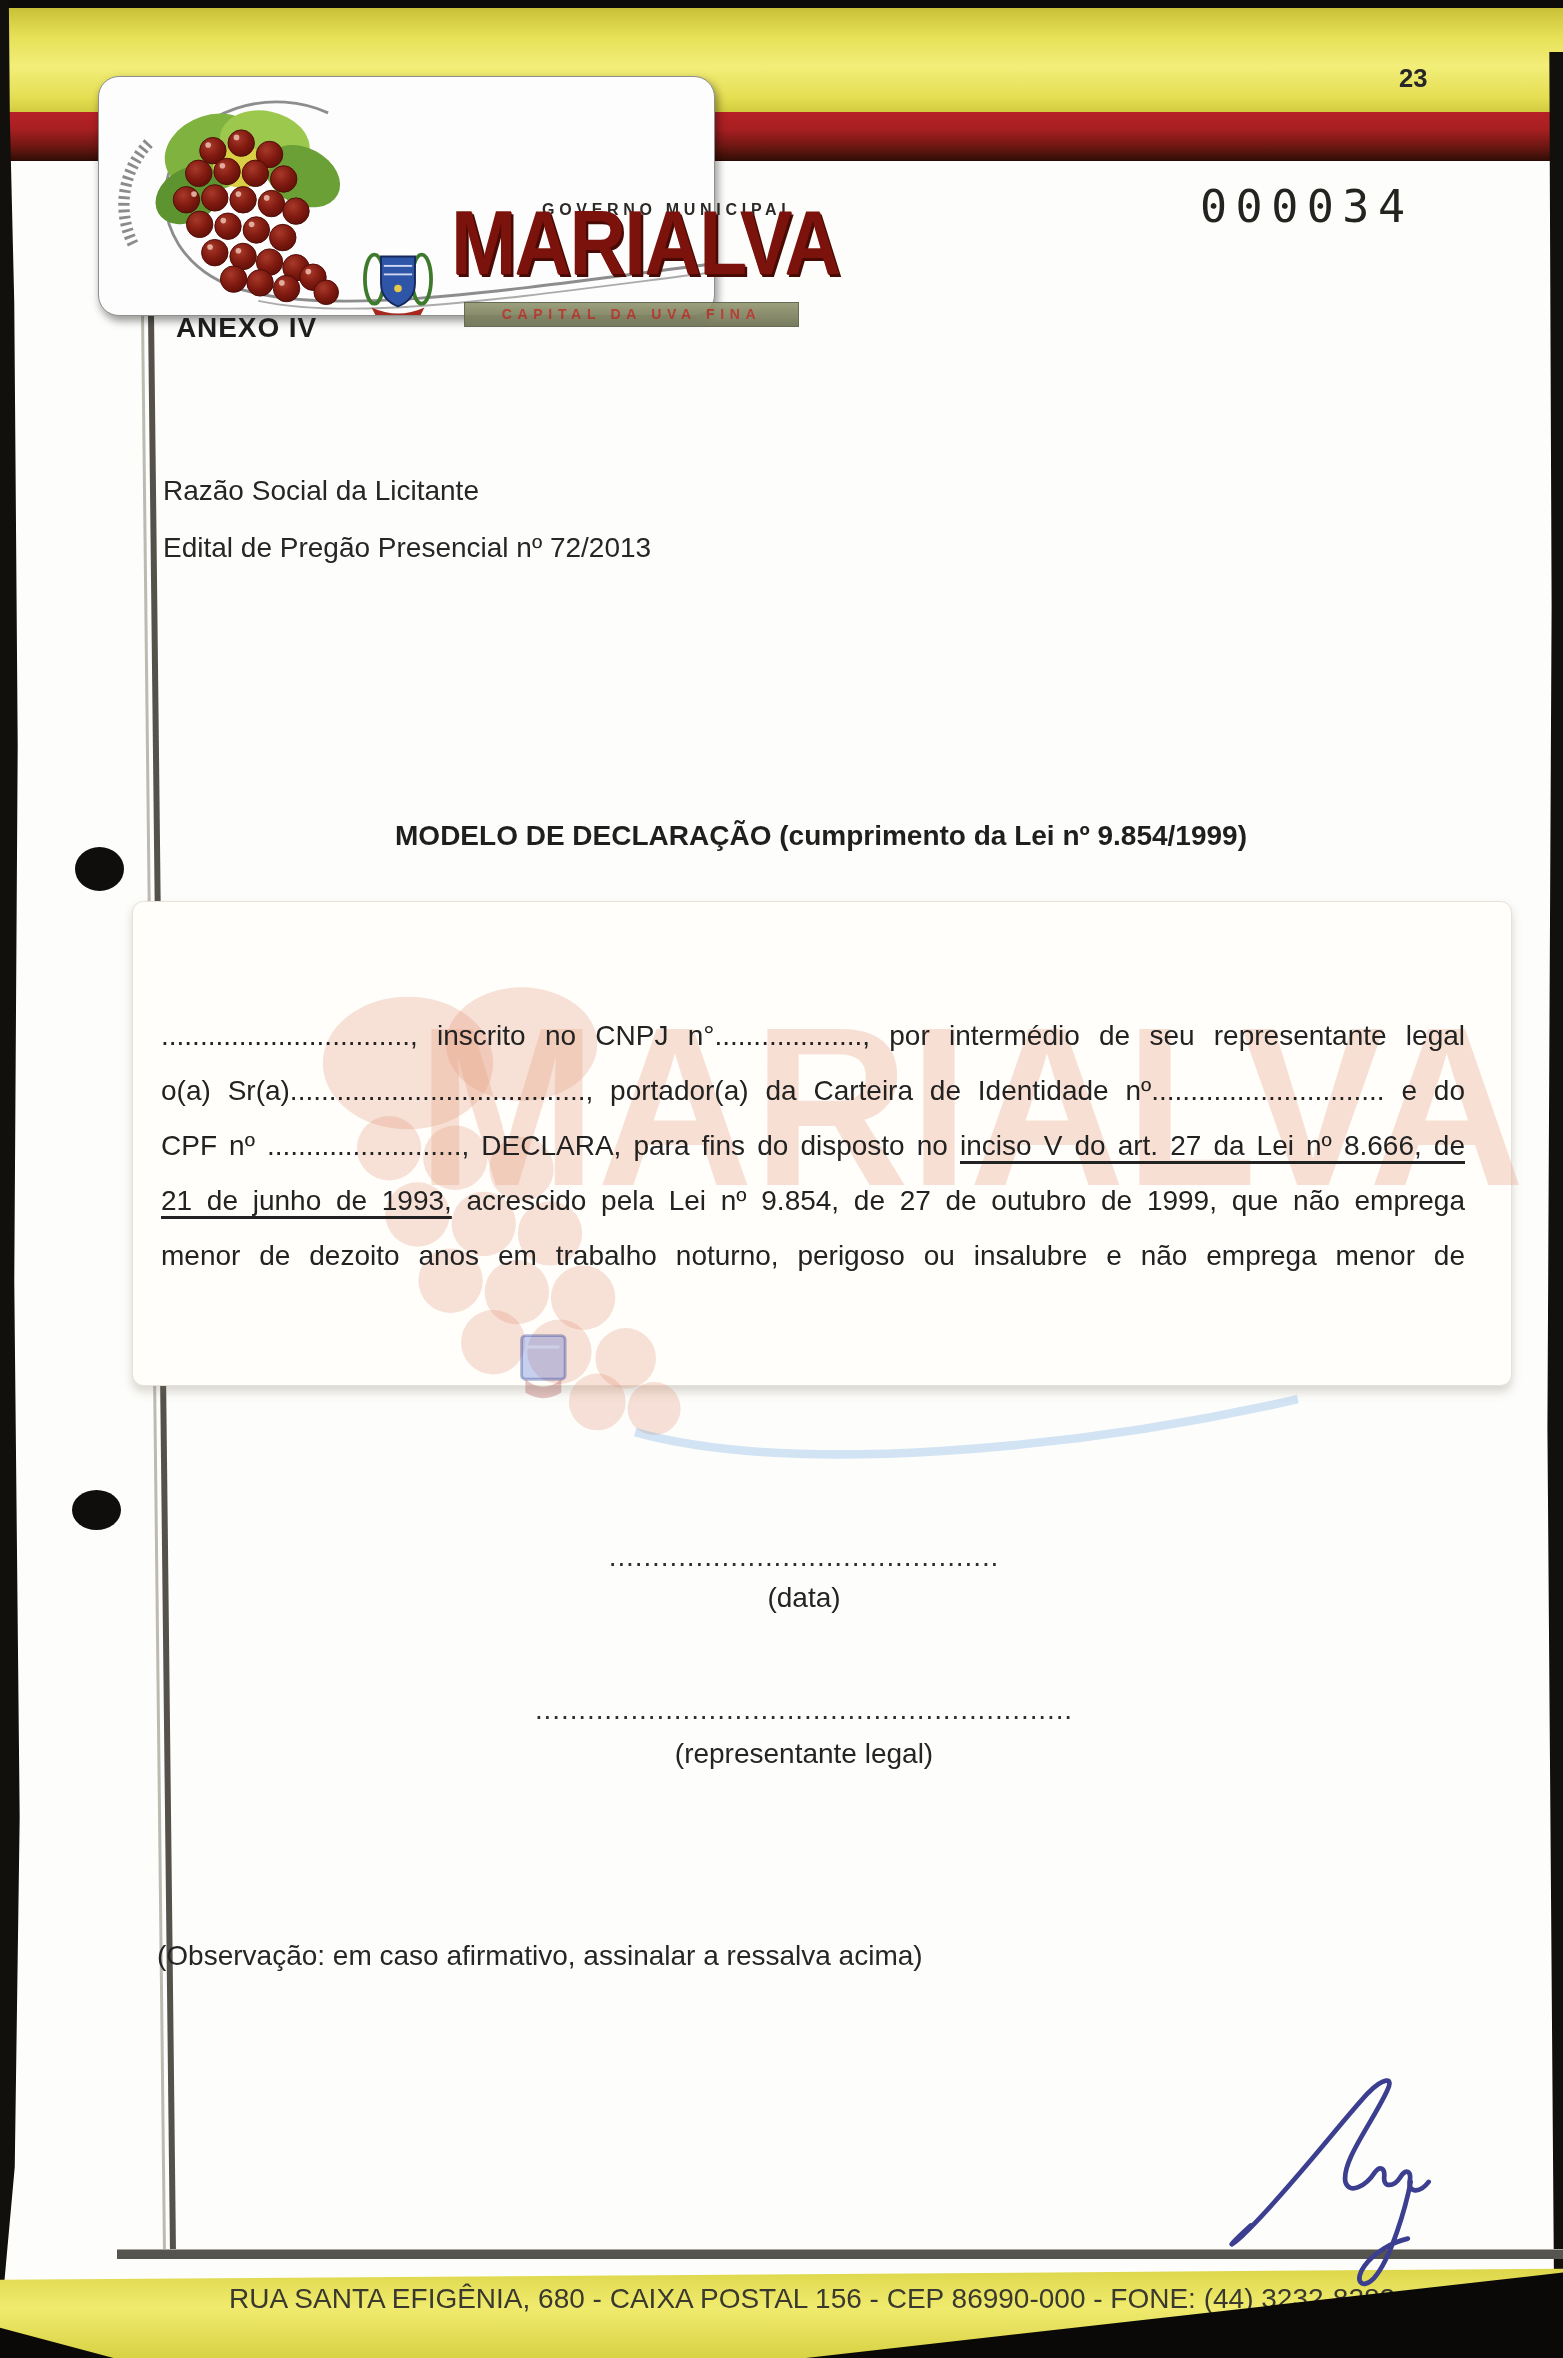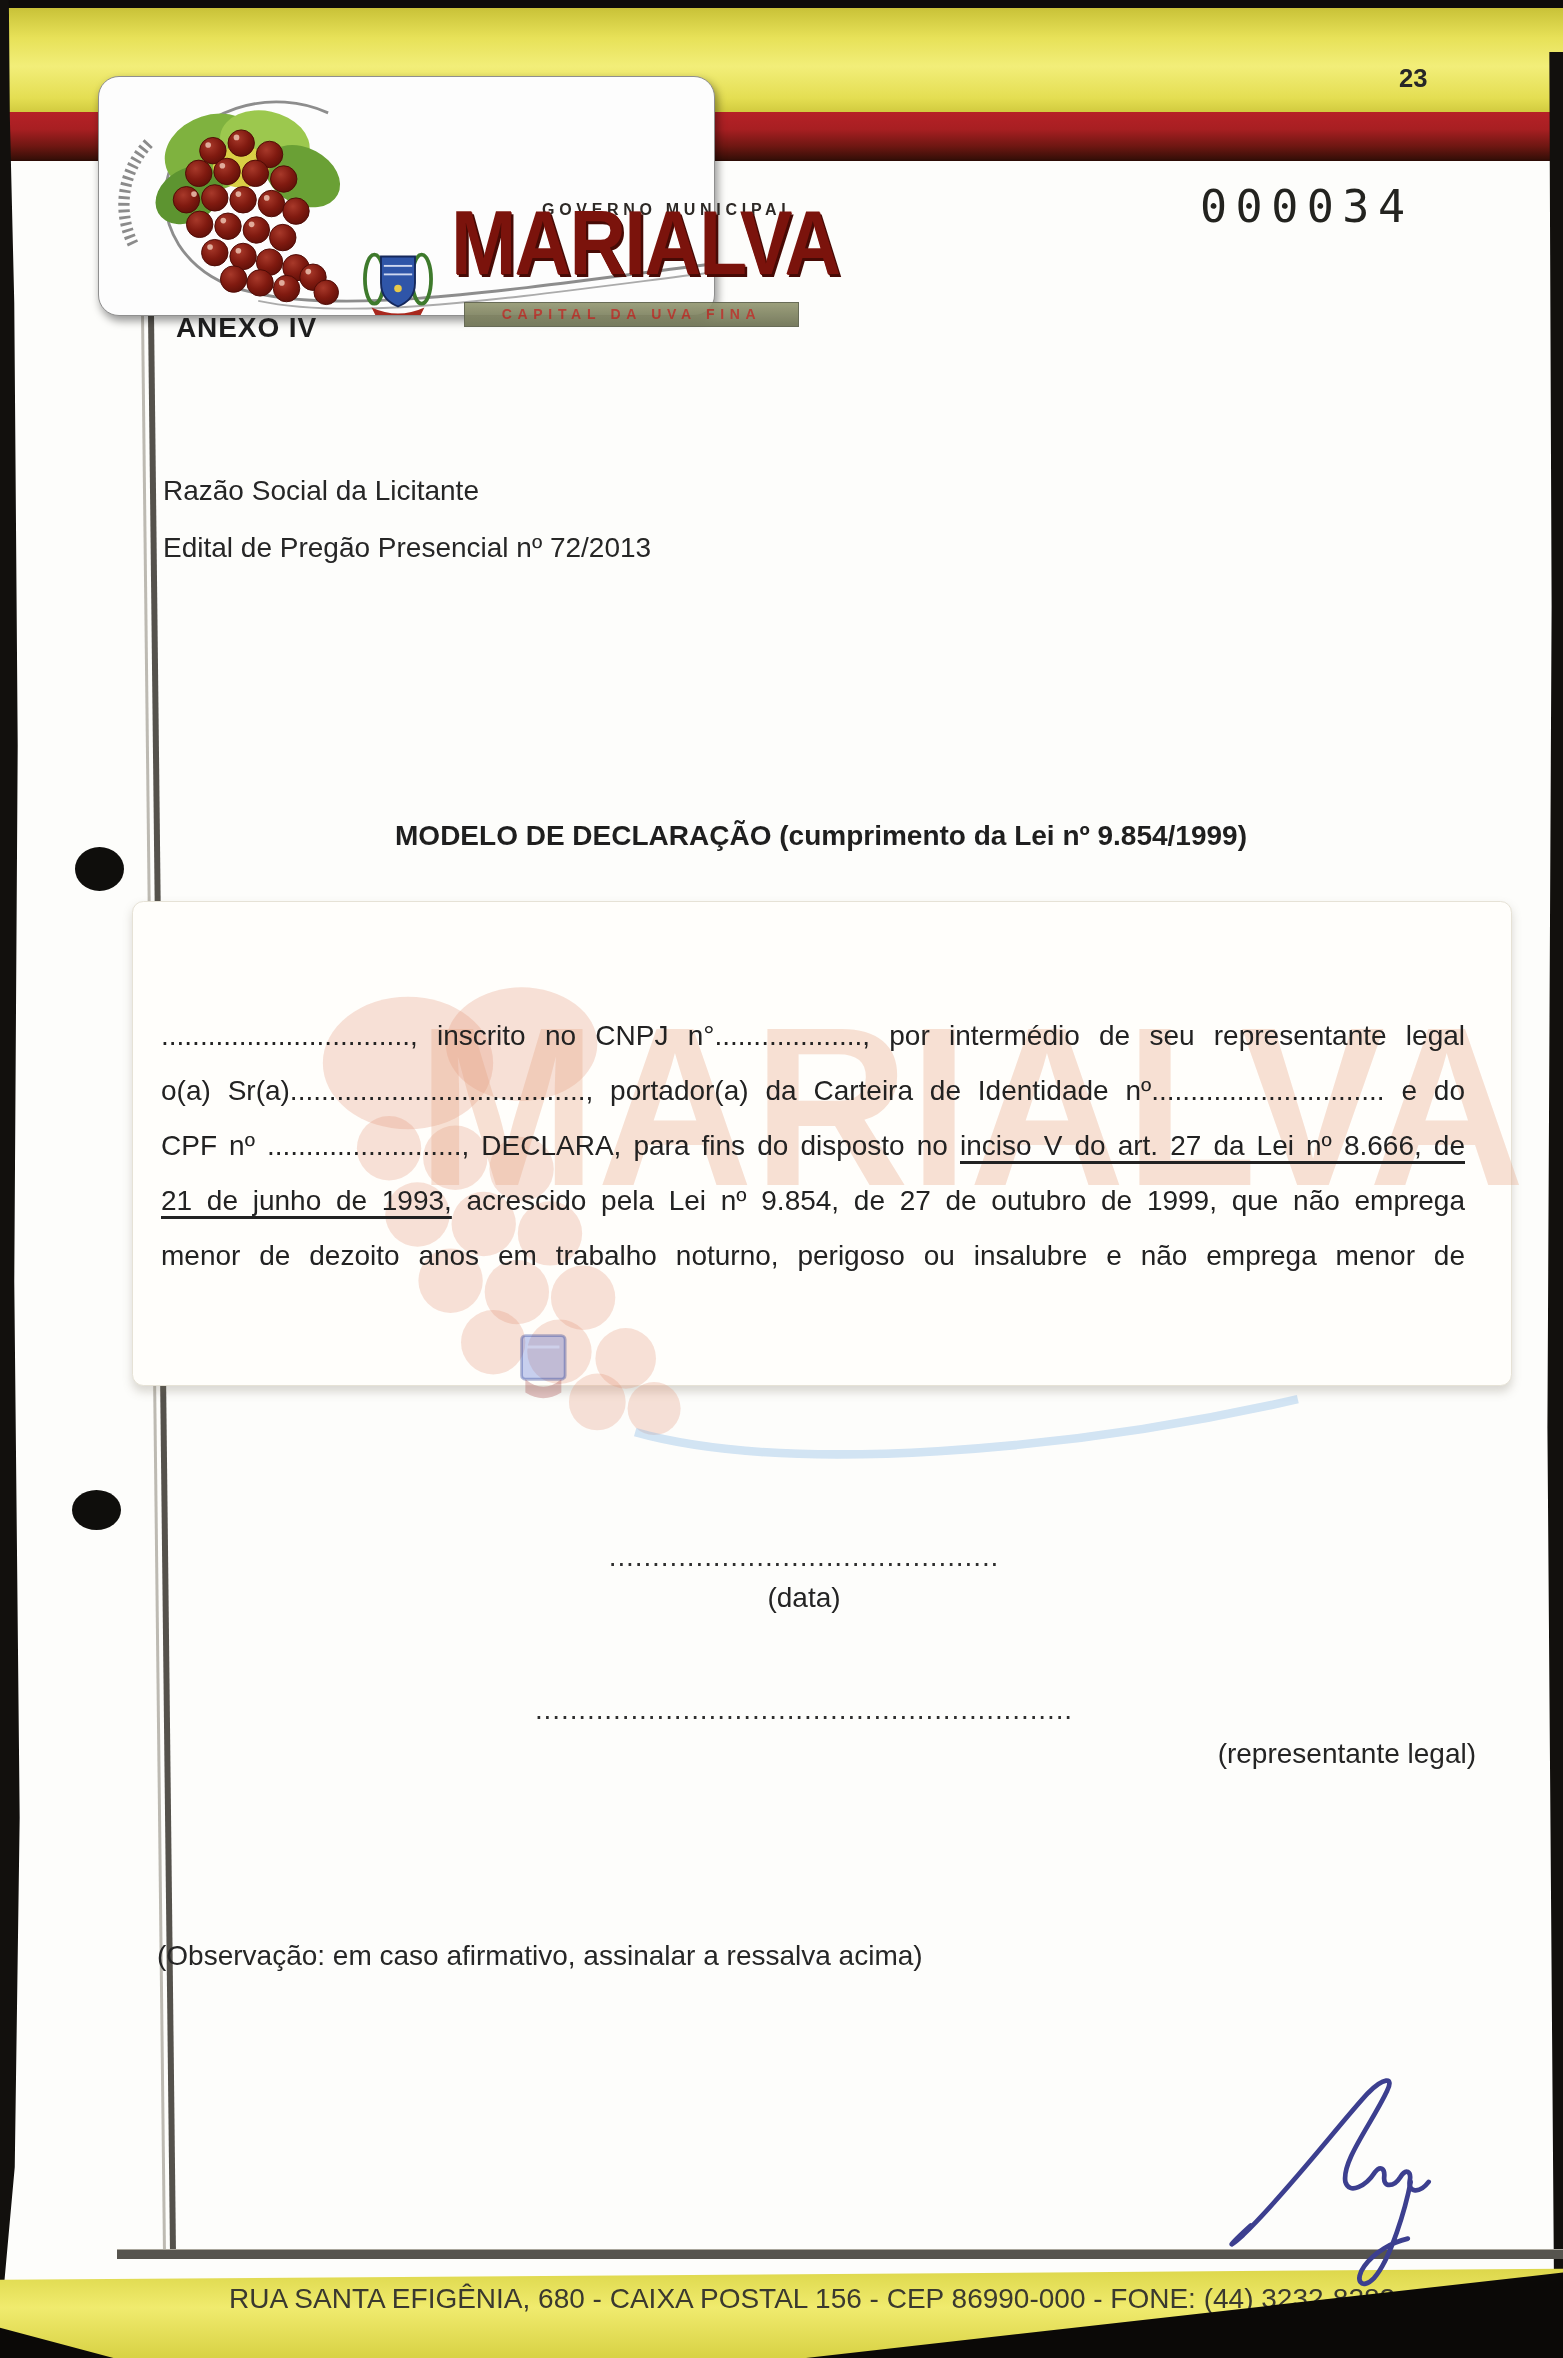--- a/index.html
+++ b/index.html
@@ -216,21 +216,21 @@
     <div class="pline jline">o(a) Sr(a)......................................, portador(a) da Carteira de Identidade nº.............................. e do</div>
     <div class="pline jline"><span>CPF nº ........................., </span><span class="b">DECLARA</span><span>, para fins do disposto no </span><span class="u">inciso V do art. 27 da Lei nº 8.666, de</span></div>
     <div class="pline jline"><span class="u">21 de junho de 1993,</span><span> acrescido pela Lei nº 9.854, de 27 de outubro de 1999, que não emprega</span></div>
     <div class="pline jline">menor de dezoito anos em trabalho noturno, perigoso ou insalubre e não emprega menor de</div>
   </div>
 </div>
 
 <div class="abs sigblock" style="top:1541px;"><span class="dots">.............................................</span></div>
 <div class="abs sigblock siglabel" style="top:1582px;">(data)</div>
 <div class="abs sigblock" style="top:1694px;"><span class="dots">..............................................................</span></div>
-<div class="abs sigblock siglabel" style="top:1738px;text-align:right;">(representante legal)</div>
+<div class="abs sigblock siglabel" style="top:1738px;">(representante legal)</div>
 
 <div class="abs obs">(Observação: em caso afirmativo, assinalar a ressalva acima)</div>
 
 <svg class="abs sig-svg" viewBox="0 0 1652 2492">
   <g fill="none" stroke="#3c3f8f" stroke-width="5" stroke-linecap="round">
     <path d="M 1322,2352 C 1300,2372 1294,2380 1314,2362 C 1358,2320 1418,2242 1446,2212 C 1462,2196 1474,2194 1466,2210 C 1450,2244 1418,2284 1422,2306 C 1426,2320 1444,2310 1453,2296 C 1459,2288 1464,2292 1463,2301 C 1462,2312 1473,2312 1480,2301 C 1486,2291 1492,2295 1490,2305 C 1488,2317 1500,2319 1510,2306"></path>
     <path d="M 1491,2306 C 1486,2332 1470,2388 1452,2408 C 1439,2421 1431,2410 1442,2395 C 1453,2380 1471,2370 1488,2366"></path>
   </g>
 </svg>
 

